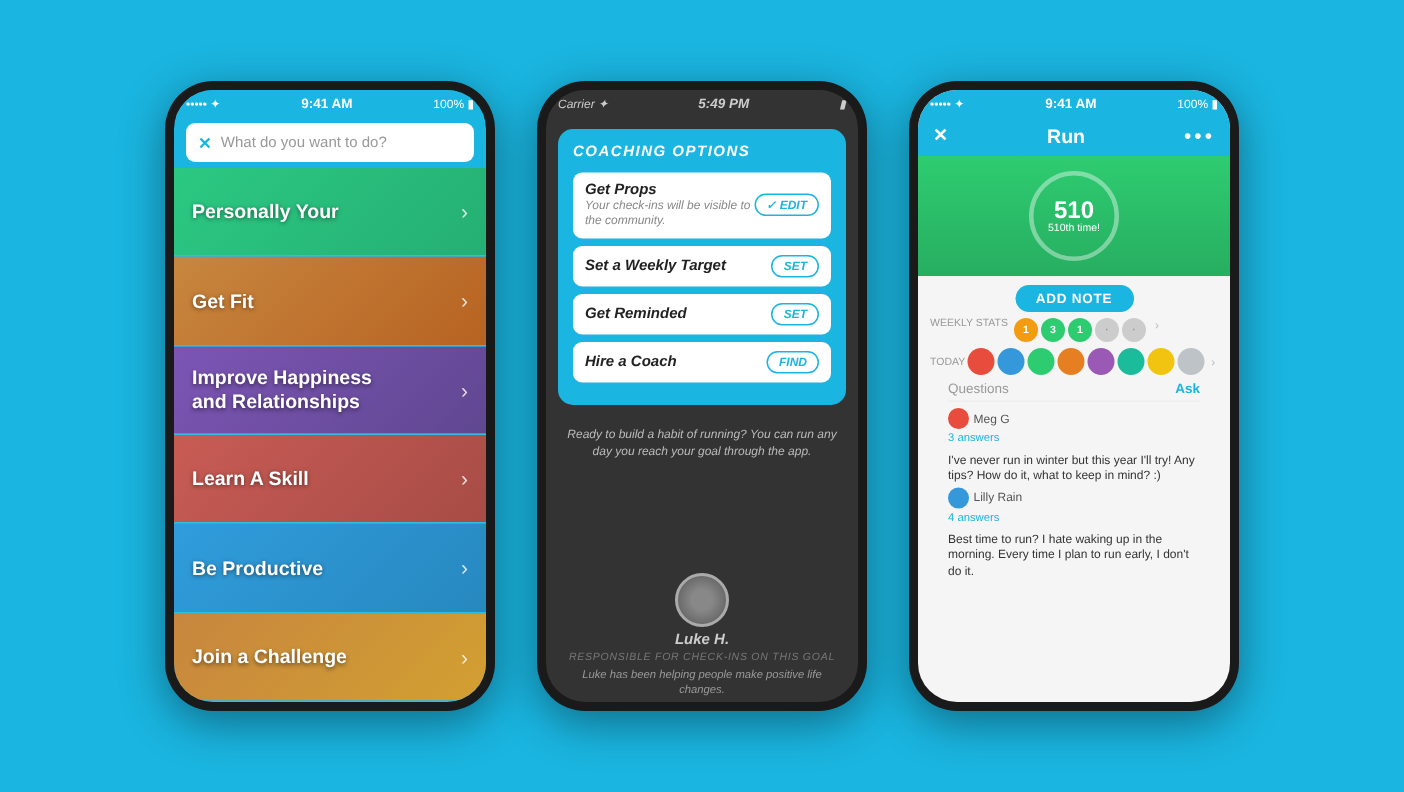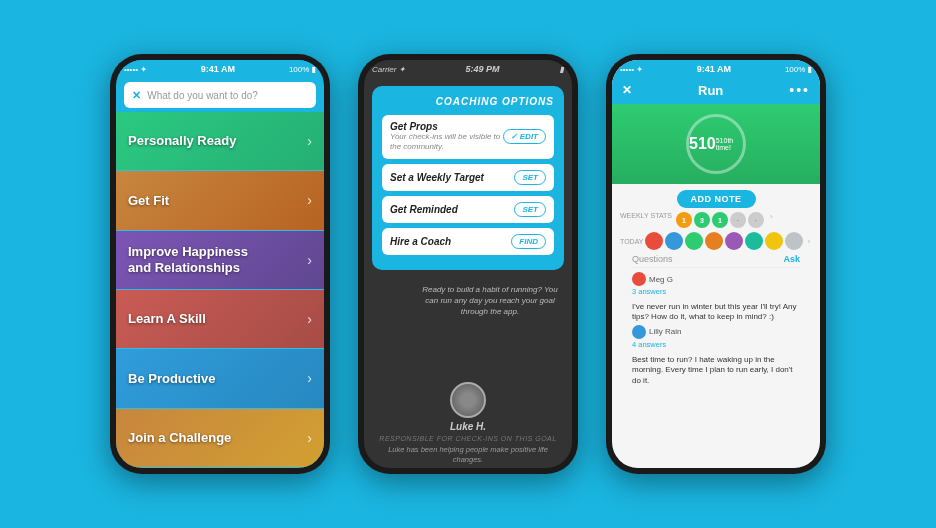--- a/index.html
+++ b/index.html
@@ -116,21 +116,21 @@
     .phone2 .phone-screen { background: #333; font-style: italic; }
     .phone2 .status-bar { background: #333; color: #ccc; }
     .coaching-modal {
       background: #1ab5e0;
       margin: 8px;
       border-radius: 10px;
       padding: 10px;
       flex-shrink: 0;
     }
     .coaching-title {
-      text-align: right;
+      text-align: left;
       color: #fff;
       font-size: 10px;
       font-weight: 700;
       letter-spacing: 1px;
       margin-bottom: 8px;
     }
     .coaching-option {
       background: #ffffff;
       border-radius: 6px;
       padding: 6px 8px;
@@ -147,21 +147,21 @@
       border: 1.5px solid #1ab5e0;
       border-radius: 10px;
       color: #1ab5e0;
       font-size: 8px;
       font-weight: 700;
       padding: 2px 7px;
       white-space: nowrap;
     }
     .coaching-option .opt-btn.edit { color: #1ab5e0; }
 
-    .phone2-content { flex: 1; padding: 6px 8px; display: flex; flex-direction: column; gap: 4px; overflow: hidden; margin-left: 44px; }
+    .phone2-content { flex: 1; padding: 6px 8px; display: flex; flex-direction: column; gap: 4px; overflow: hidden; }
     .phone2-text { font-size: 8px; color: #bbb; text-align: center; line-height: 1.4; }
     .done-btn {
       background: #fff;
       border-radius: 20px;
       text-align: center;
       padding: 7px;
       font-size: 13px;
       font-weight: 600;
       color: #333;
       margin: 4px 20px;
@@ -197,20 +197,21 @@
       position: relative;
       height: 80px;
       flex-shrink: 0;
     }
     .run-circle {
       width: 60px;
       height: 60px;
       border-radius: 50%;
       border: 3px solid rgba(255,255,255,0.4);
       display: flex;
+      flex-direction: column;
       align-items: center;
       justify-content: center;
       color: #fff;
     }
     .run-circle .count { font-size: 16px; font-weight: 700; line-height: 1; }
     .run-circle .sub { font-size: 7px; }
 
     .add-note-btn {
       background: #1ab5e0;
       color: #fff;
@@ -287,21 +288,21 @@
       </div>
 
       <div class="search-bar">
         <span class="x-icon">✕</span>
         <span class="placeholder">What do you want to do?</span>
       </div>
 
       <div class="menu-items">
         <div class="menu-item mi-0">
           <div class="bg-img"></div>
-          <span class="label">Personally Ready</span>
+          <span class="label">Personally Your</span>
           <span class="chevron">›</span>
         </div>
         <div class="menu-item mi-1">
           <div class="bg-img"></div>
           <span class="label">Get Fit</span>
           <span class="chevron">›</span>
         </div>
         <div class="menu-item mi-2">
           <div class="bg-img"></div>
           <span class="label">Improve Happiness and Relationships</span>

